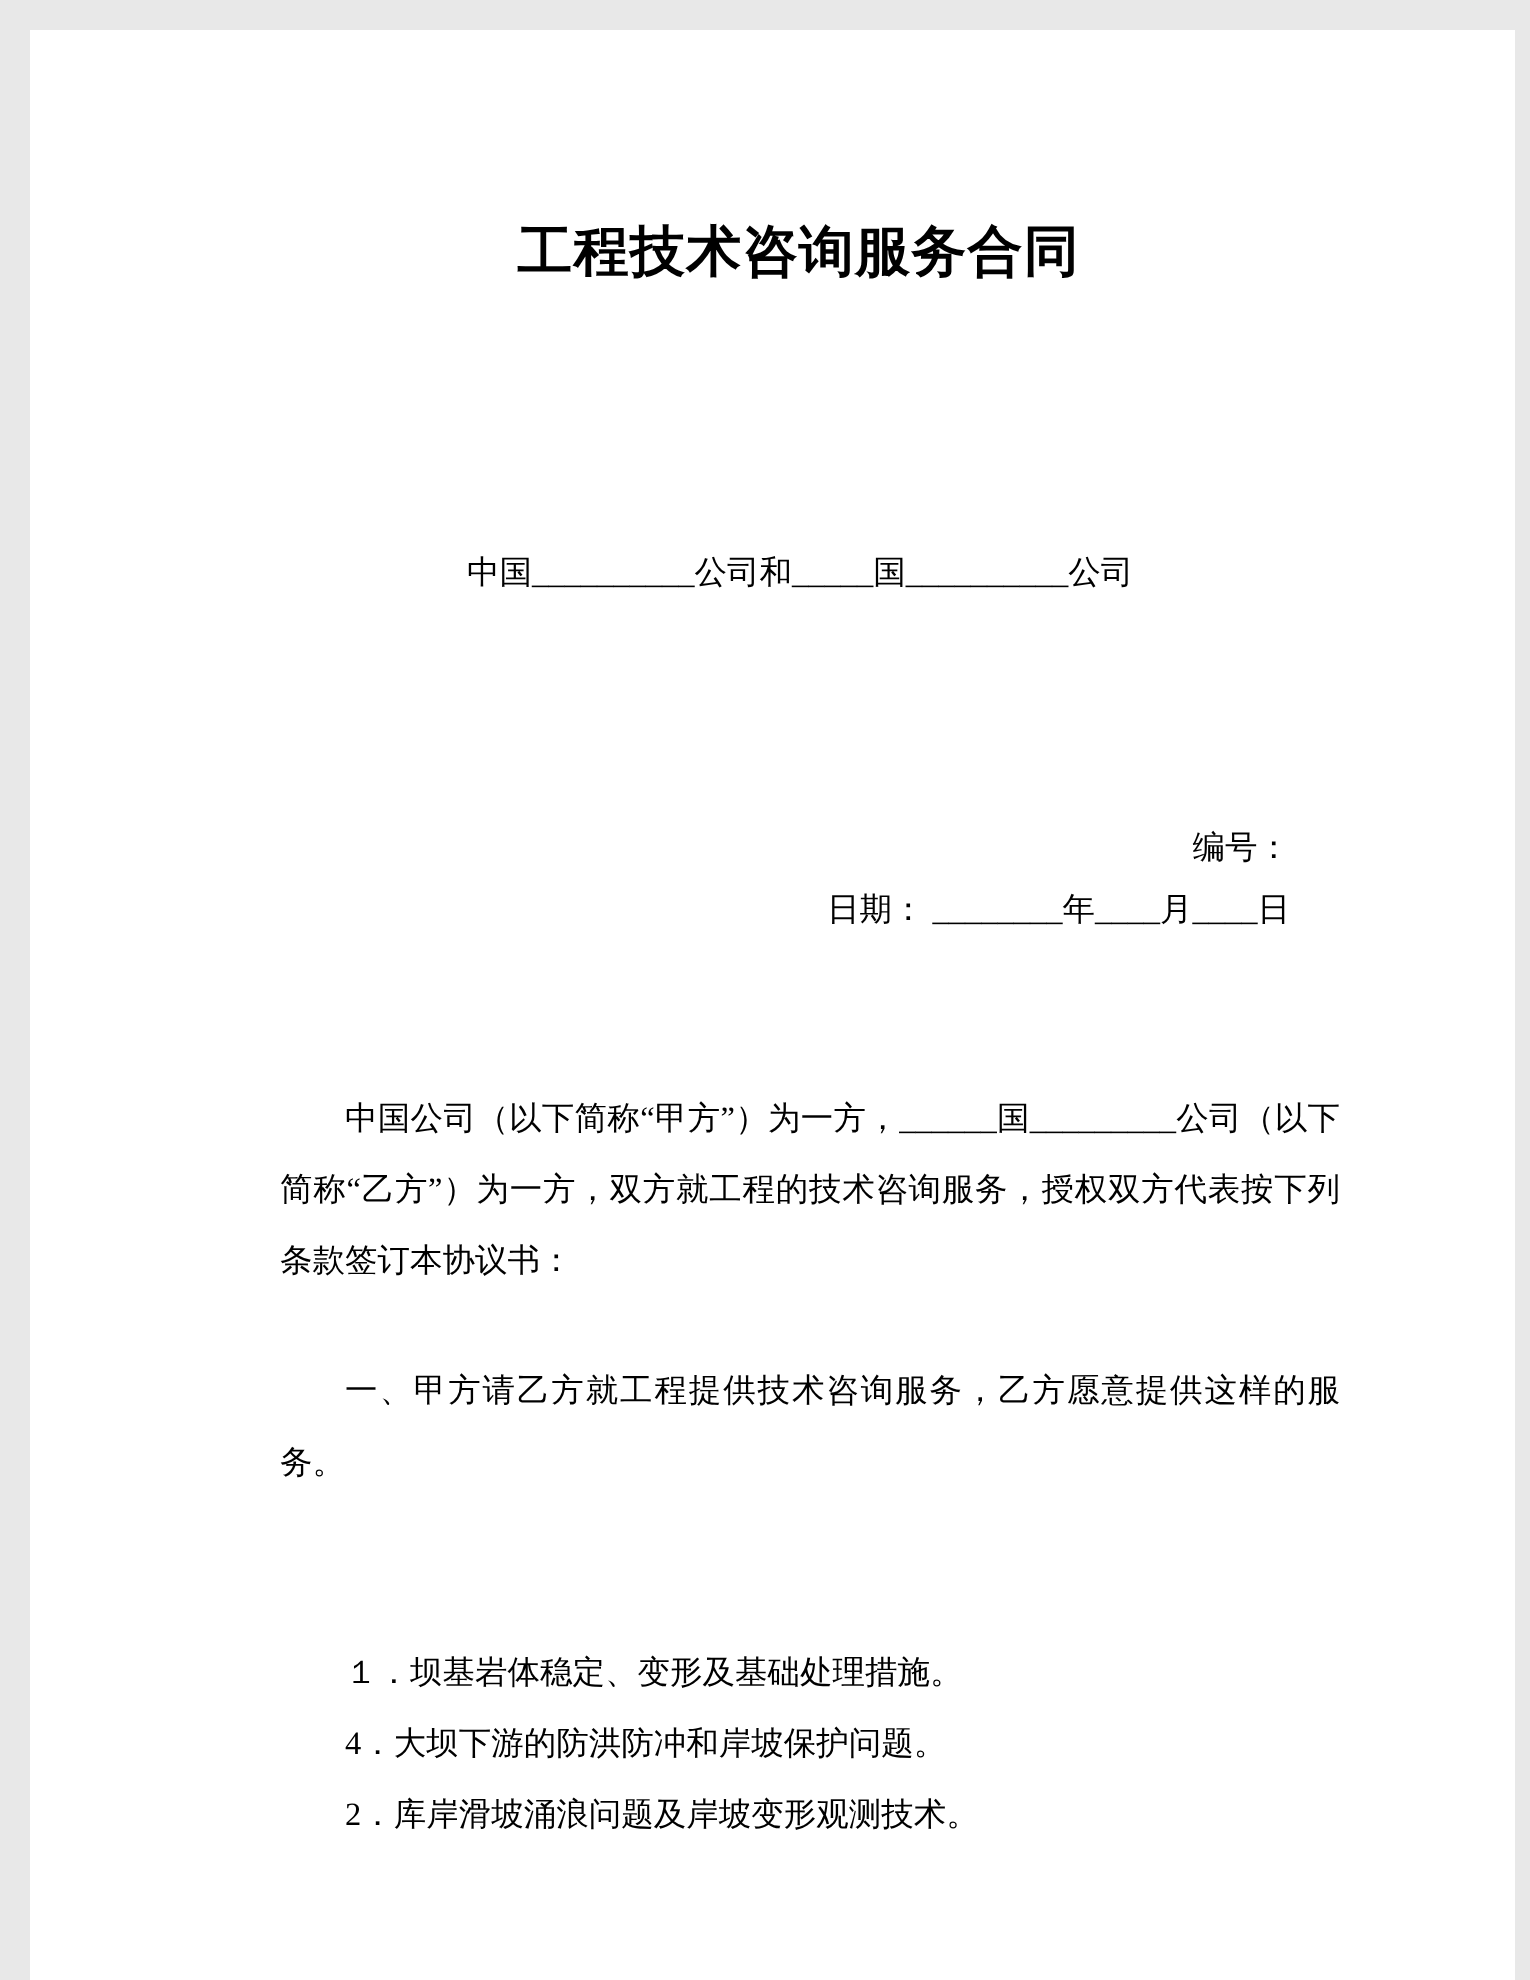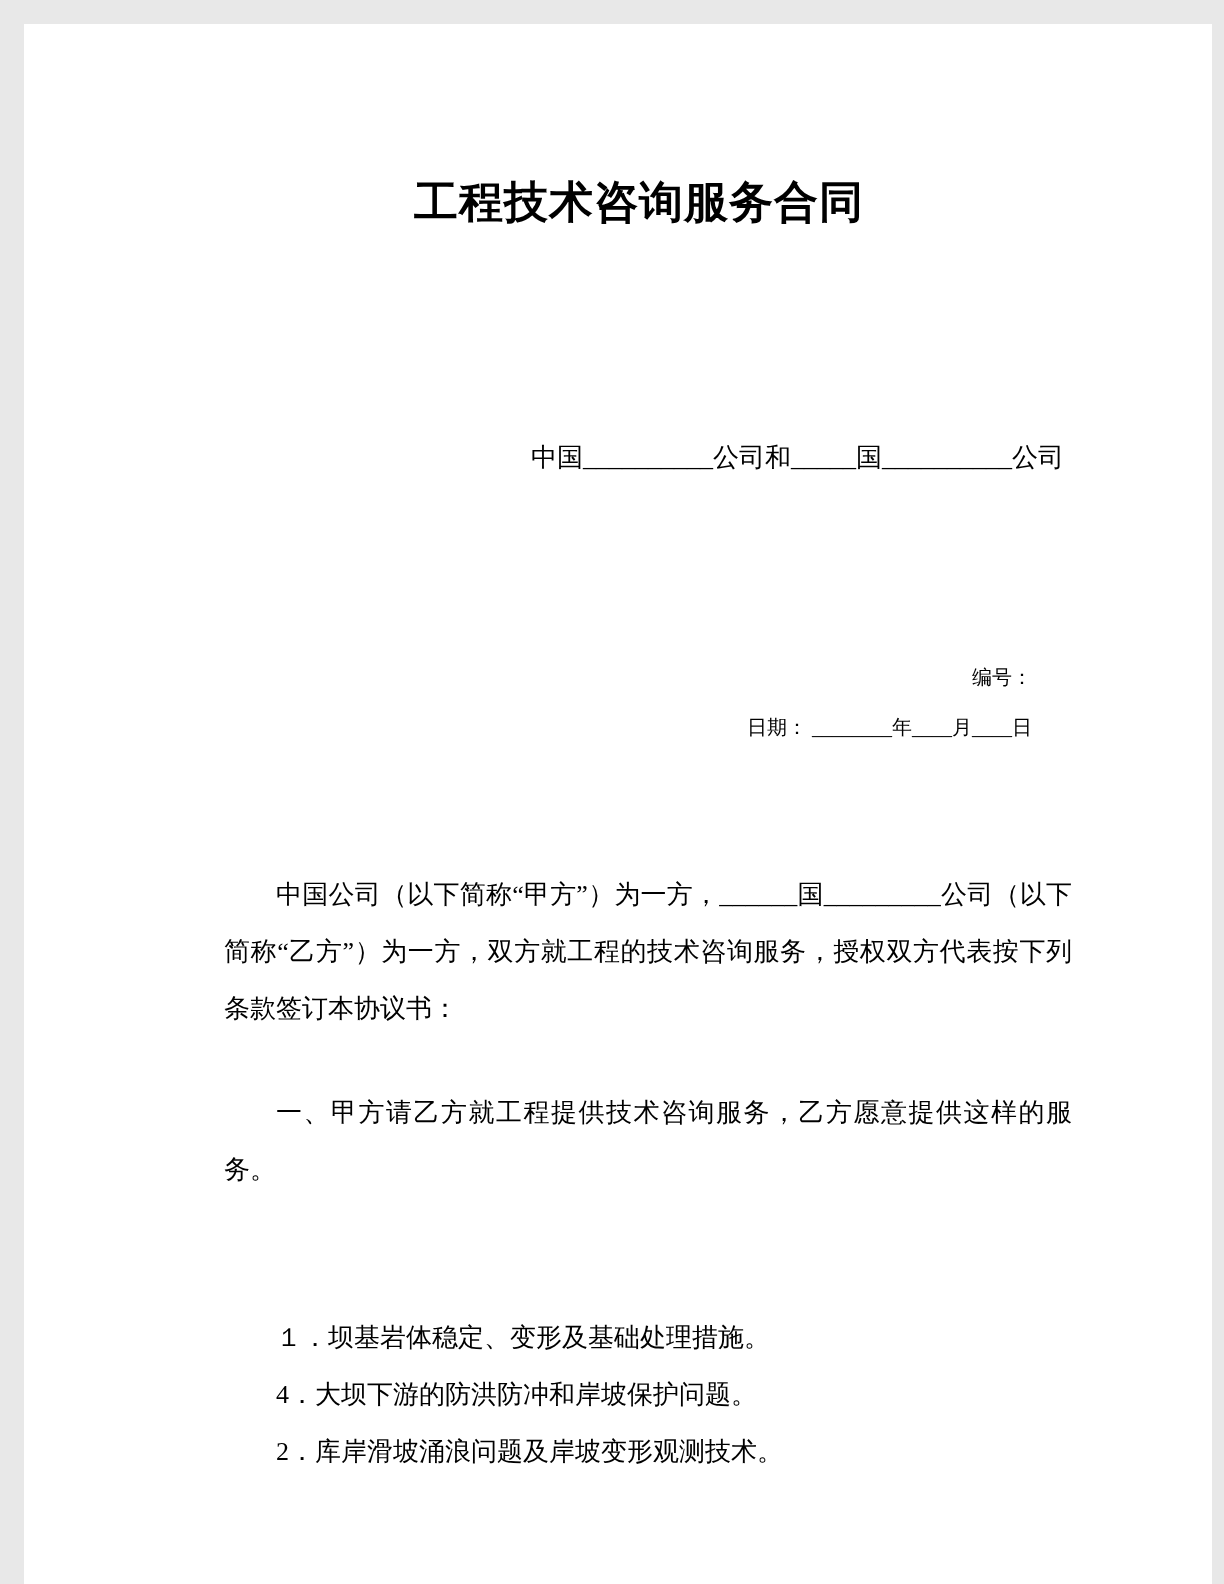--- a/index.html
+++ b/index.html
@@ -27,26 +27,26 @@
     letter-spacing: 1px;
   }
   .line {
     position: absolute;
     left: 180px;
     width: 872px;
     font-size: 26px;
     line-height: 57px;
     white-space: nowrap;
   }
-  .centered { text-align: right; }
+  .centered { text-align: center; }
   .meta {
     position: absolute;
     left: 180px;
     width: 840px;
-    font-size: 20px;
+    font-size: 26px;
     line-height: 57px;
     text-align: right;
     white-space: nowrap;
   }
   .para {
     position: absolute;
     left: 188px;
     width: 872px;
     font-size: 26px;
     line-height: 57px;

